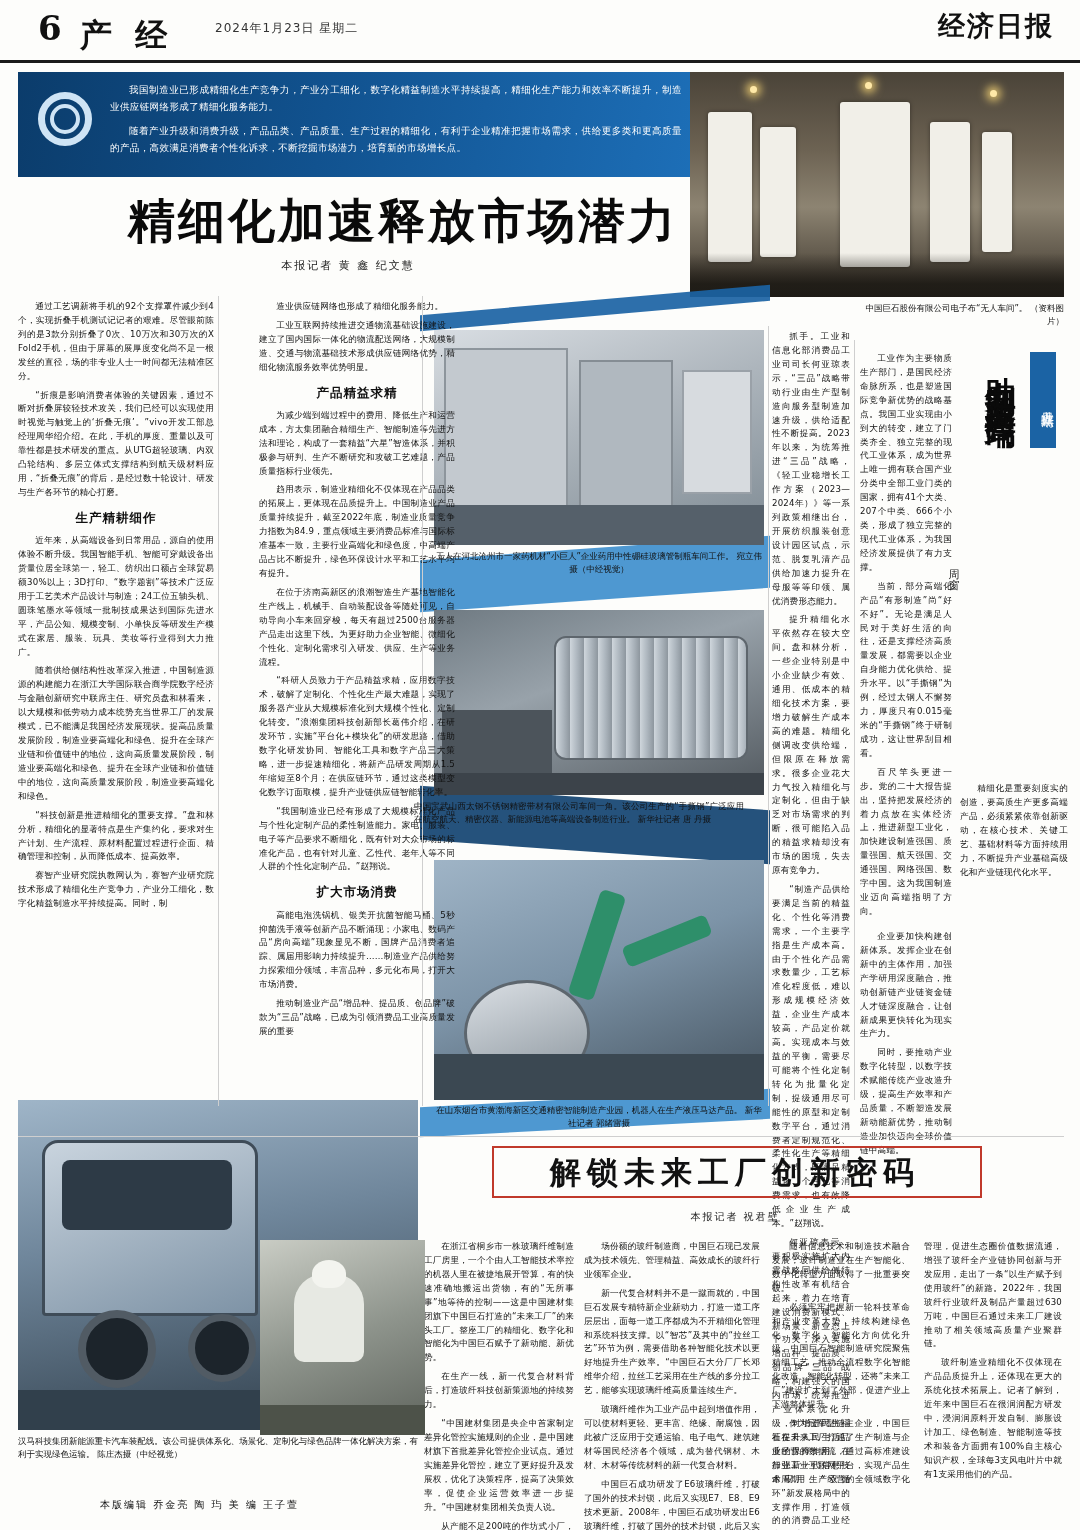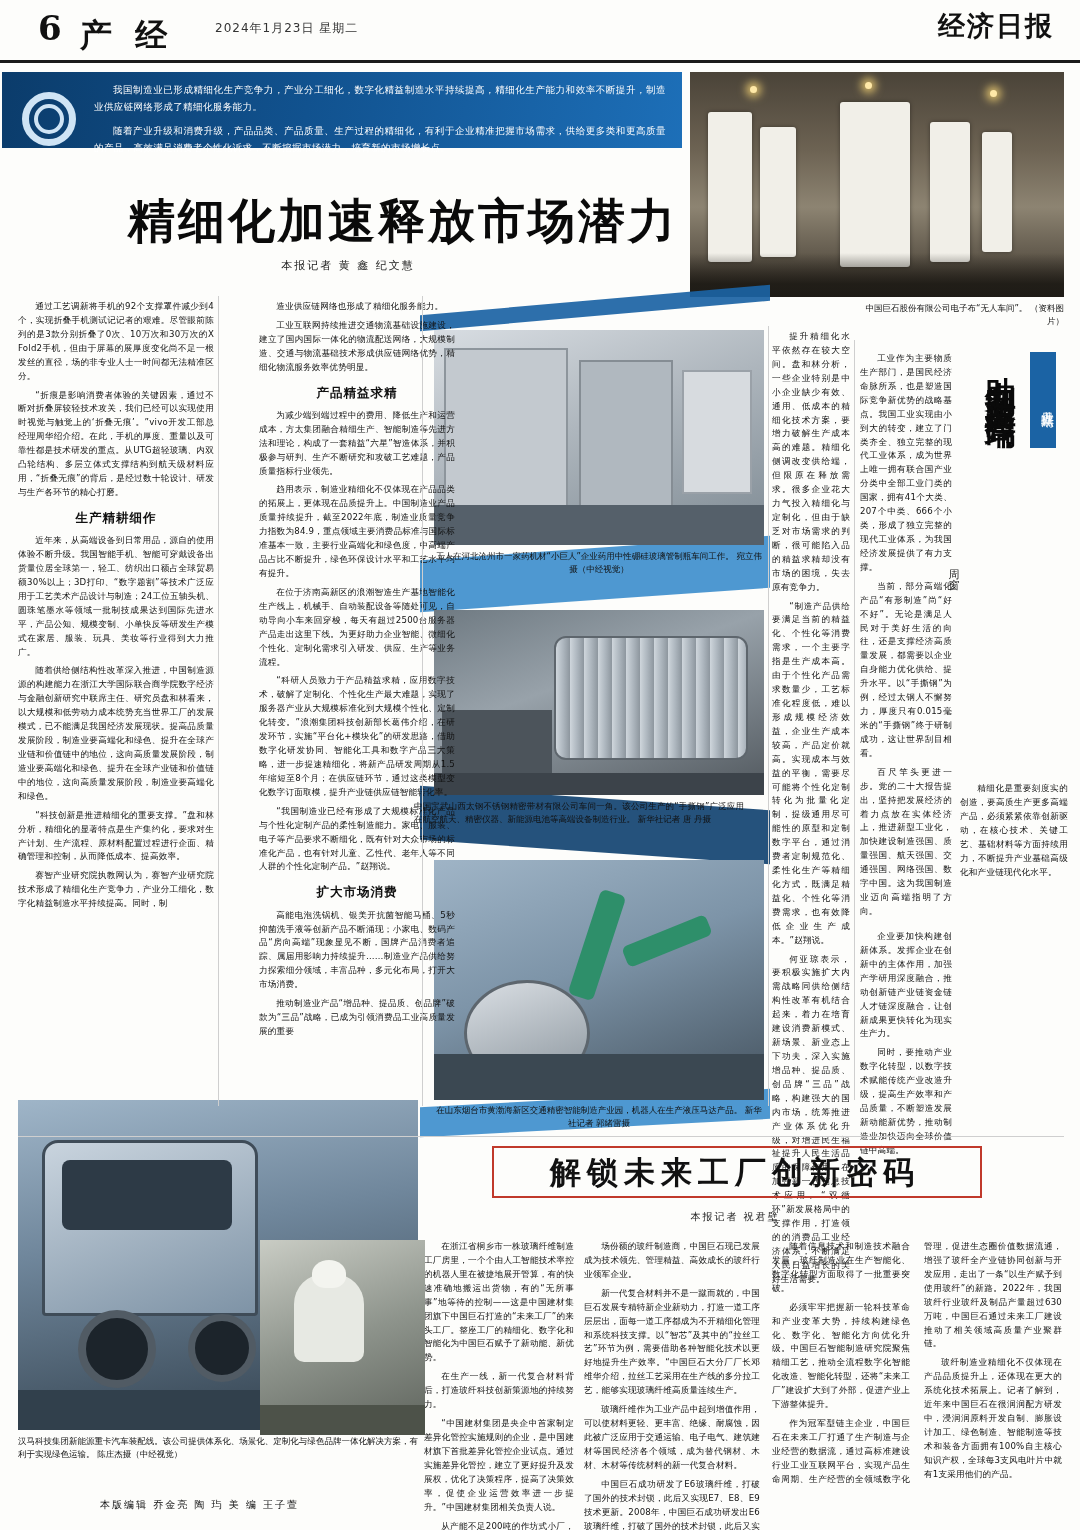--- a/index.html
+++ b/index.html
@@ -35,21 +35,21 @@
   }
   .paper-name{
     position:absolute;right:26px;top:8px;
     font-size:27px;font-weight:bold;letter-spacing:2px;
     font-family:"DejaVu Serif","Liberation Serif",serif;
     color:#111;
   }
 
   
   .lead-band{
-    position:absolute;left:2px;top:72px;width:680px;height:76px;
+    position:absolute;left:18px;top:72px;width:680px;height:105px;
     background:linear-gradient(100deg,#0b3c6b 0%,#11528f 45%,#1d6fb8 100%);
     color:#fff;
   }
   .gear{
     position:absolute;left:20px;top:20px;width:54px;height:54px;
     border-radius:50%;
     border:7px solid #cfe4f5;
     box-sizing:border-box;
     background:transparent;
   }
@@ -267,20 +267,21 @@
     <p>在位于济南高新区的浪潮智造生产基地智能化生产线上，机械手、自动装配设备等随处可见，自动导向小车来回穿梭，每天有超过2500台服务器产品走出这里下线。为更好助力企业智能、微细化个性化、定制化需求引入研发、供应、生产等业务流程。</p>
     <p>“科研人员致力于产品精益求精，应用数字技术，破解了定制化、个性化生产最大难题，实现了服务器产业从大规模标准化到大规模个性化、定制化转变。”浪潮集团科技创新部长葛伟介绍，在研发环节，实施“平台化+模块化”的研发思路，借助数字化研发协同、智能化工具和数字产品三大策略，进一步提速精细化，将新产品研发周期从1.5年缩短至8个月；在供应链环节，通过这类模型变化数字订面取模，提升产业链供应链智能转化率。</p>
     <p>“我国制造业已经有形成了大规模标准化产品与个性化定制产品的柔性制造能力。家电、服装、电子等产品要求不断细化，既有针对大众市场的标准化产品，也有针对儿童、乙性代、老年人等不同人群的个性化定制产品。”赵翔说。</p>
     <div class="sub">扩大市场消费</div>
     <p>高能电泡洗锅机、银美开抗菌智能马桶、5秒抑菌洗手液等创新产品不断涌现；小家电、数码产品“房向高端”现象显见不断，国牌产品消费者追踪、属届用影响力持续提升……制造业产品供给努力探索细分领域，丰富品种，多元化布局，打开大市场消费。</p>
     <p>推动制造业产品“增品种、提品质、创品牌”破款为“三品”战略，已成为引领消费品工业高质量发展的重要</p>
   </div>
 
   <div class="col" style="left:426px;top:300px;width:0;height:0;overflow:hidden;"></div>
   <div class="col" style="left:772px;top:330px;width:78px;height:790px;">
+    <p>抓手。工业和信息化部消费品工业司司长何亚琼表示，“三品”战略带动行业由生产型制造向服务型制造加速升级，供给适配性不断提高。2023年以来，为统筹推进“三品”战略，《轻工业稳增长工作方案（2023—2024年）》等一系列政策相继出台，开展纺织服装创意设计园区试点，示范、脱复乳清产品供给加速力提升在母服等等印领、属优消费形态能力。</p>
     <p>提升精细化水平依然存在较大空间。盘和林分析，一些企业特别是中小企业缺少有效、通用、低成本的精细化技术方案，要增力破解生产成本高的难题。精细化侧调改变供给端，但限原在释放需求。很多企业花大力气投入精细化与定制化，但由于缺乏对市场需求的判断，很可能陷入品的精益求精却没有市场的困境，失去原有竞争力。</p>
     <p>“制造产品供给要满足当前的精益化、个性化等消费需求，一个主要字指是生产成本高。由于个性化产品需求数量少，工艺标准化程度低，难以形成规模经济效益，企业生产成本较高，产品定价就高。实现成本与效益的平衡，需要尽可能将个性化定制转化为批量化定制，提级通用尽可能性的原型和定制数字平台，通过消费者定制规范化、柔性化生产等精细化方式，既满足精益化、个性化等消费需求，也有效降低企业生产成本。”赵翔说。</p>
     <p>何亚琼表示，要积极实施扩大内需战略同供给侧结构性改革有机结合起来，着力在培育建设消费新模式、新场景、新业态上下功夫，深入实施增品种、提品质、创品牌“三品”战略，构建强大的国内市场，统筹推进产业体系优化升级，对增进民生福祉提升人民生活品质的保障作用、在加强新一代信息技术应用、“双循环”新发展格局中的支撑作用，打造领的的消费品工业经济体系，不断满足人民日益增长的美好生活需要。</p>
   </div>
 
   <div class="art2-box"></div>
   <div class="art2-title">解锁未来工厂创新密码</div>
   <div class="art2-byline">本报记者  祝君壁</div>
 
   <div class="col" style="left:424px;top:1240px;width:150px;height:255px;">

